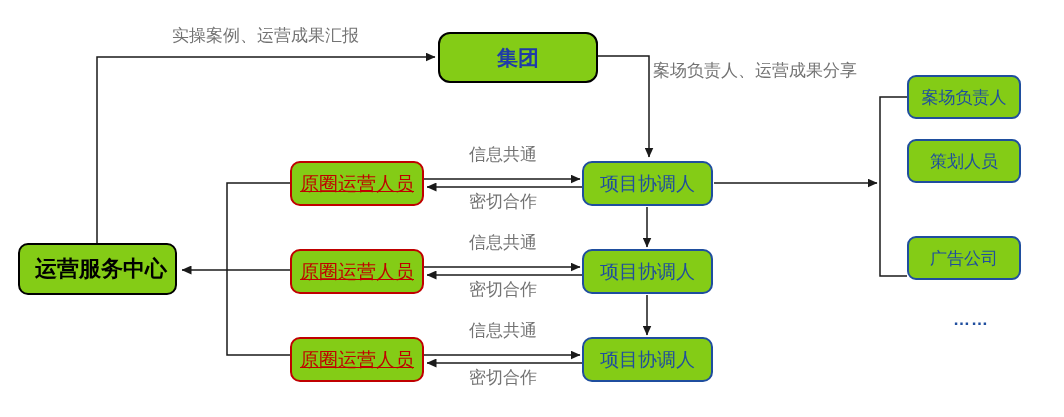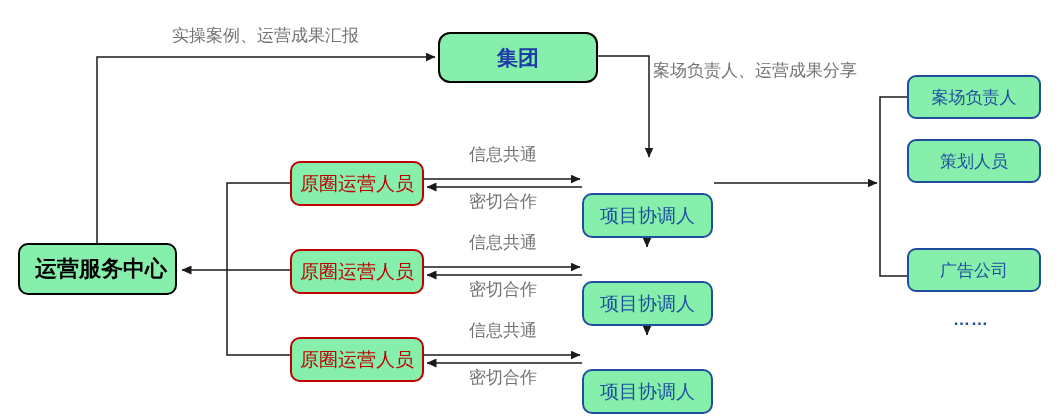--- a/index.html
+++ b/index.html
@@ -8,42 +8,42 @@
     width:1064px;height:417px;
     background:#ffffff;
     font-family:"Liberation Sans", sans-serif;
     overflow:hidden;
   }
   #wires{position:absolute;left:0;top:0;width:1064px;height:417px;}
   .node{
     position:absolute;
     box-sizing:border-box;
     display:flex;align-items:center;justify-content:center;
-    background:#86efac;
+    background:#84cc16;
     text-align:center;
     white-space:nowrap;
   }
   .black-box{border:2.5px solid #000000;color:#000000;font-weight:bold;padding-left:7px;}
   .group-box{border:2.5px solid #000000;color:#1F3BA8;font-weight:bold;border-radius:12px;}
-  .red-box{border:2.5px solid #C00000;color:#C00000;border-radius:10px;font-size:19px;}
+  .red-box{border:2.5px solid #C00000;color:#C00000;border-radius:10px;font-size:19px;text-decoration:underline;}
   .blue-box{border:2.5px solid #1F4E9E;color:#1F4E9E;border-radius:10px;font-size:19px;}
   .right-box{border:2px solid #1F4E9E;color:#1F4E9E;border-radius:9px;font-size:17px;}
   .edge-label{
     position:absolute;
     color:#737373;
     font-size:17px;
     line-height:19px;
     white-space:nowrap;
   }
   .centered{text-align:center;}
   #node-operations-center{left:18px;top:243px;width:159px;height:52px;border-radius:10px;font-size:22px;}
   #node-group{left:438px;top:32px;width:160px;height:51px;font-size:21px;}
   .operator{left:290px;width:134px;height:45px;}
-  .coordinator{left:582px;width:131px;height:45px;margin-top:32px;}
-  .rightcol{left:907px;width:134px;height:44px;}
+  .coordinator{left:582px;width:131px;height:45px;}
+  .rightcol{left:907px;width:114px;height:44px;}
   #ellipsis{
     position:absolute;left:921px;top:310px;width:100px;
     color:#1F4E9E;font-weight:bold;font-size:17px;letter-spacing:1px;
     text-align:center;
   }
 </style>
 </head>
 <body>
 
 <div id="canvas">
@@ -79,21 +79,21 @@
   <div class="node red-box operator" style="top:161px;">原圈运营人员</div>
   <div class="node red-box operator" style="top:249px;">原圈运营人员</div>
   <div class="node red-box operator" style="top:337px;">原圈运营人员</div>
 
   <div class="node blue-box coordinator" style="top:161px;">项目协调人</div>
   <div class="node blue-box coordinator" style="top:249px;">项目协调人</div>
   <div class="node blue-box coordinator" style="top:337px;">项目协调人</div>
 
   <div class="node right-box rightcol" style="top:75px;">案场负责人</div>
   <div class="node right-box rightcol" style="top:139px;">策划人员</div>
-  <div class="node right-box rightcol" style="top:248px;">广告公司</div>
+  <div class="node right-box rightcol" style="top:236px;">广告公司</div>
 
   <div id="ellipsis">……</div>
 
   <div class="edge-label centered" style="left:158px;top:26px;width:215px;">实操案例、运营成果汇报</div>
   <div class="edge-label" style="left:653px;top:61px;">案场负责人、运营成果分享</div>
 
   <div class="edge-label centered" style="left:423px;top:145px;width:160px;">信息共通</div>
   <div class="edge-label centered" style="left:423px;top:192px;width:160px;">密切合作</div>
 
   <div class="edge-label centered" style="left:423px;top:233px;width:160px;">信息共通</div>

